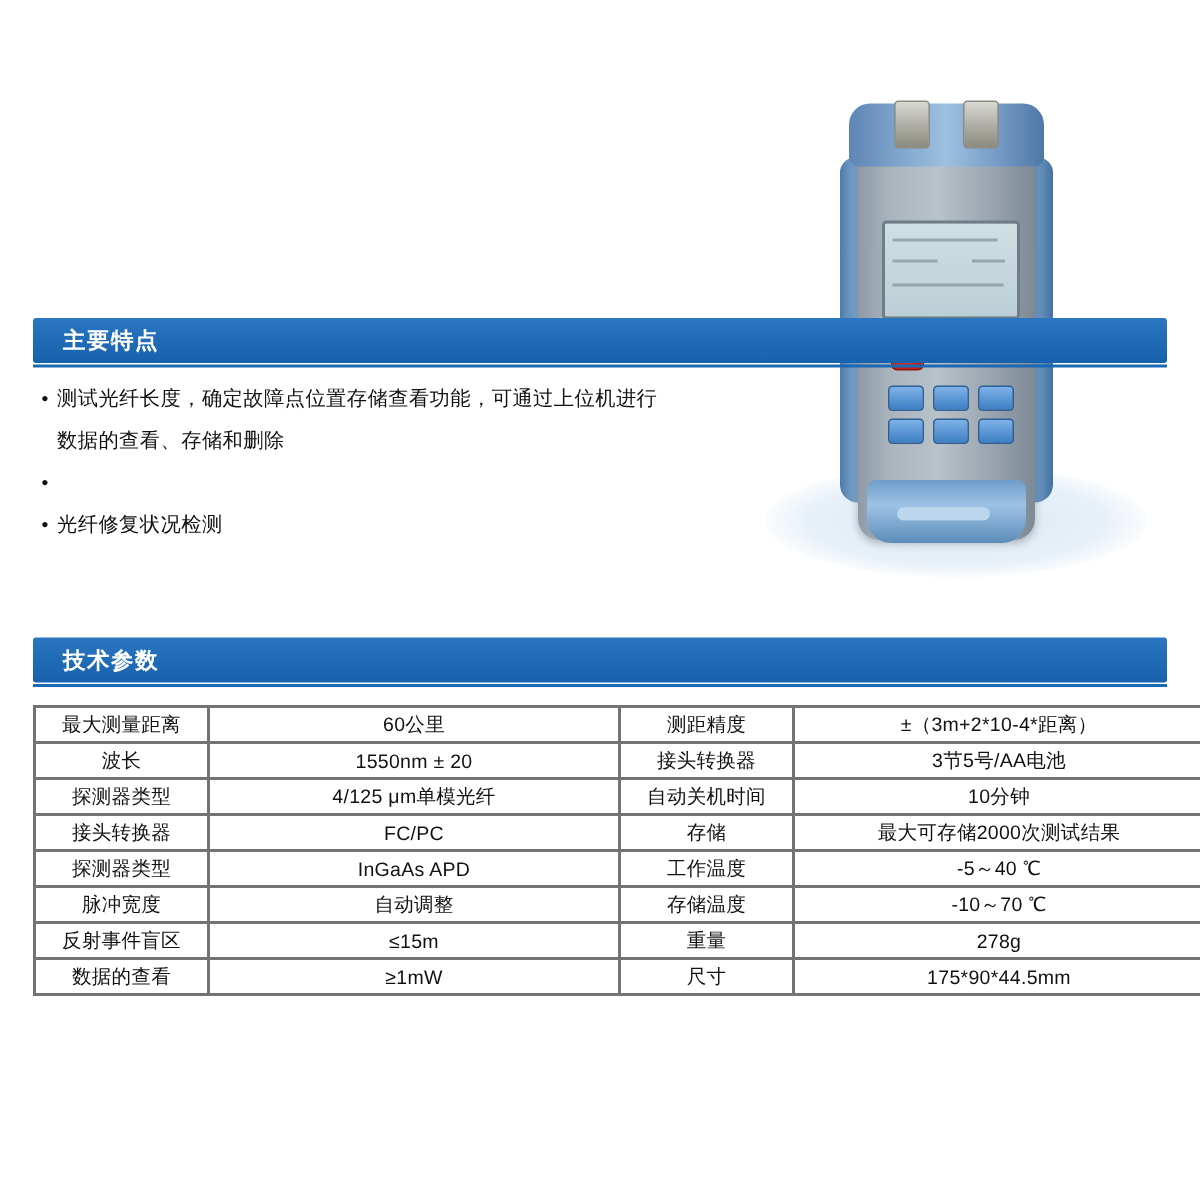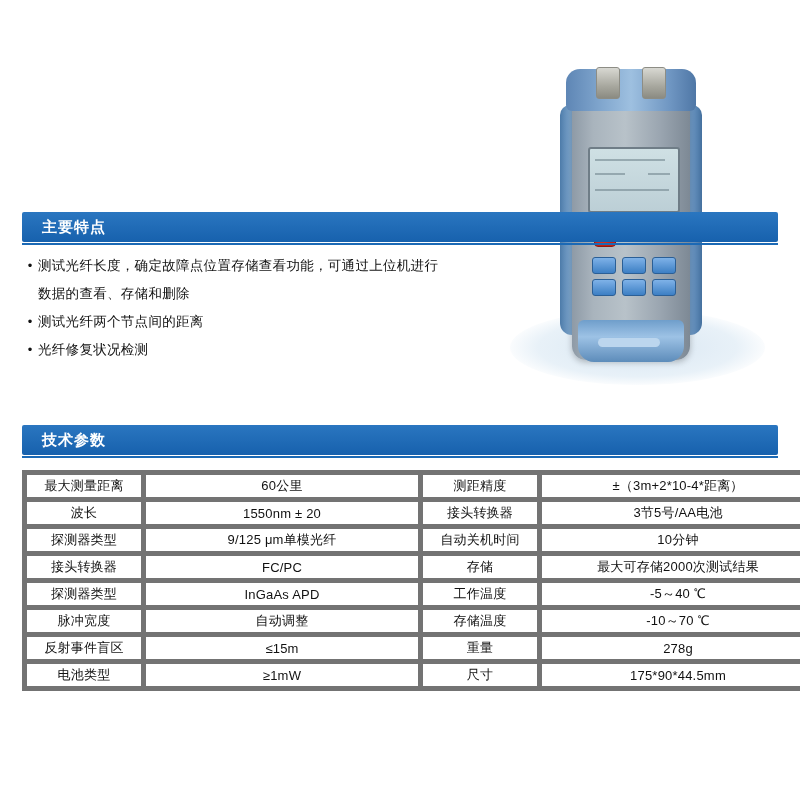--- a/index.html
+++ b/index.html
@@ -206,21 +206,21 @@
   
   #spec-table {
     position: absolute;
     left: 22px;
     top: 470px;
     width: 756px;
     border-collapse: collapse;
     table-layout: fixed;
   }
   #spec-table td {
-    border: 5px solid #737373;
+    border: 2px solid #737373;
     height: 20px;
     font-size: 13px;
     text-align: center;
     vertical-align: middle;
     padding: 1px 2px;
     color: #111;
     letter-spacing: 0.2px;
   }
   .col-label { width: 110px; }
   .col-value { width: 268px; }
@@ -267,21 +267,20 @@
   <div class="feature-item">
     <span class="feature-bullet">•</span>
     <span class="feature-text">测试光纤长度，确定故障点位置存储查看功能，可通过上位机进行</span>
   </div>
   <div class="feature-item">
     <span class="feature-bullet"></span>
     <span class="feature-text">数据的查看、存储和删除</span>
   </div>
   <div class="feature-item">
     <span class="feature-bullet">•</span>
-    <span class="feature-text">测试光纤两个节点间的距离</span>
   </div>
   <div class="feature-item">
     <span class="feature-bullet">•</span>
     <span class="feature-text">光纤修复状况检测</span>
   </div>
 </div>
 
 <div class="section-bar" id="specs-bar">
   <span class="title">技术参数</span>
 </div>
@@ -296,21 +295,21 @@
       <td class="col-value">±（3m+2*10-4*距离）</td>
     </tr>
     <tr>
       <td class="col-label">波长</td>
       <td class="col-value">1550nm ± 20</td>
       <td class="col-label">接头转换器</td>
       <td class="col-value">3节5号/AA电池</td>
     </tr>
     <tr>
       <td class="col-label">探测器类型</td>
-      <td class="col-value">9/125 μm单模光纤</td>
+      <td class="col-value">4/125 μm单模光纤</td>
       <td class="col-label">自动关机时间</td>
       <td class="col-value">10分钟</td>
     </tr>
     <tr>
       <td class="col-label">接头转换器</td>
       <td class="col-value">FC/PC</td>
       <td class="col-label">存储</td>
       <td class="col-value">最大可存储2000次测试结果</td>
     </tr>
     <tr>
@@ -325,19 +324,19 @@
       <td class="col-label">存储温度</td>
       <td class="col-value">-10～70 ℃</td>
     </tr>
     <tr>
       <td class="col-label">反射事件盲区</td>
       <td class="col-value">≤15m</td>
       <td class="col-label">重量</td>
       <td class="col-value">278g</td>
     </tr>
     <tr>
-      <td class="col-label">电池类型</td>
+      <td class="col-label">数据的查看</td>
       <td class="col-value">≥1mW</td>
       <td class="col-label">尺寸</td>
       <td class="col-value">175*90*44.5mm</td>
     </tr>
   </tbody>
 </table>
 
 </body></html>

